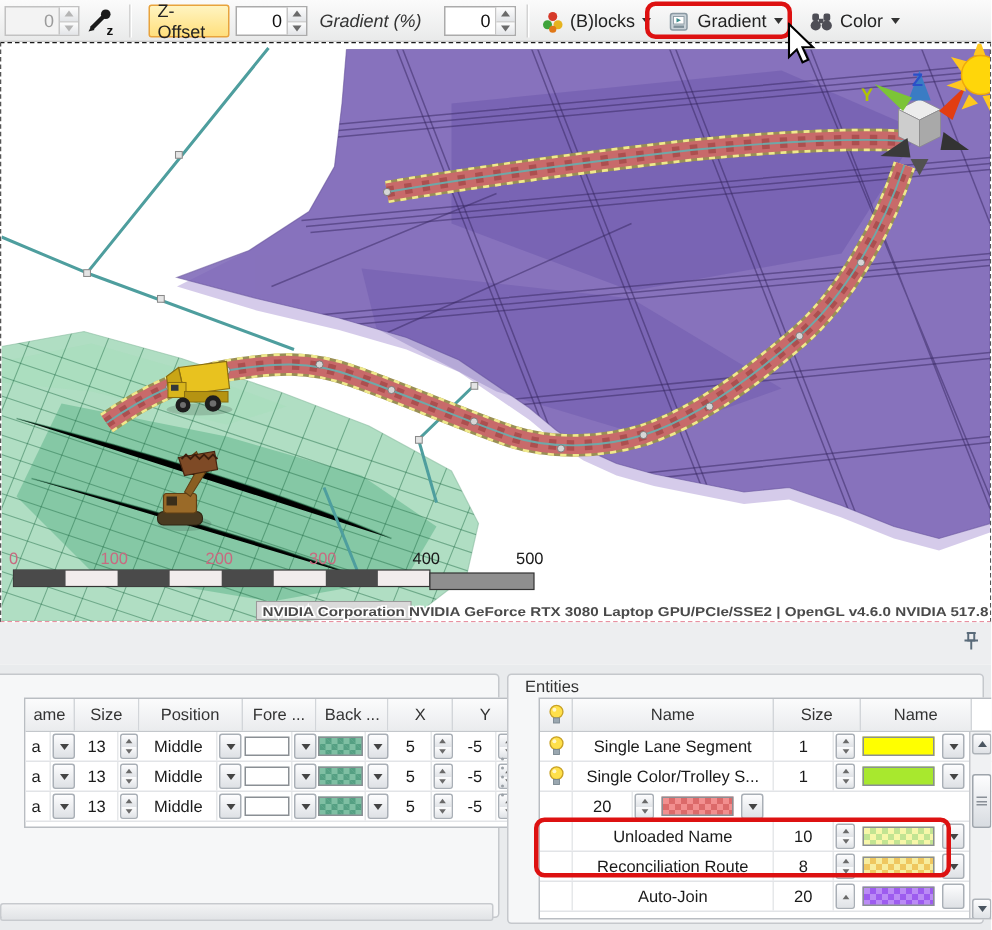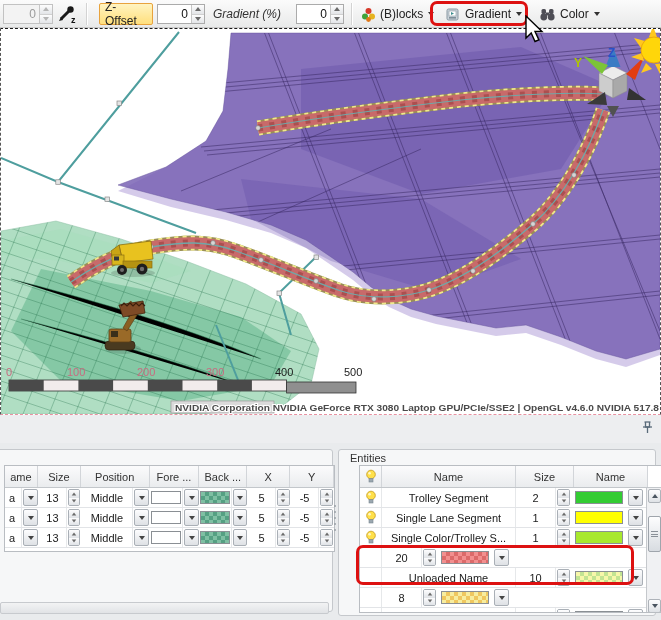--- a/index.html
+++ b/index.html
@@ -335,21 +335,21 @@
           <path d="M4.5,2 v5 h4 v-5"></path>
           <path d="M2,7 h9"></path>
           <path d="M6.5,7 v6"></path>
       </g>
     </svg>
   </div>
 
   <div class="panels">
 
     <div class="groupbox" style="left:-12px;top:6px;width:345px;height:163px;"></div>
-    <div class="grid" style="left:4px;top:22px;width:331px;height:87px;">
+    <div class="grid" style="left:16px;top:22px;width:331px;height:87px;">
       <div class="ghead">
         <div class="gc" style="width:33px">ame</div>
         <div class="gc" style="width:43px">Size</div>
         <div class="gc" style="width:69px">Position</div>
         <div class="gc" style="width:50px">Fore ...</div>
         <div class="gc" style="width:48px">Back ...</div>
         <div class="gc" style="width:43px">X</div>
         <div class="gc" style="width:44px">Y</div>
       </div>
       <div class="grow">
@@ -527,70 +527,45 @@
       </div>
 
       <div class="grow">
         <div class="bulbcell">
             <svg width="12" height="15">
               <circle cx="6" cy="5.5" r="4.3" fill="#FFE04A" stroke="#C9A227" stroke-width="0.9"></circle>
               <circle cx="4.6" cy="4.2" r="1.3" fill="#FFF6C9"></circle>
               <rect x="4" y="9.6" width="4" height="3.4" fill="#9AA7B0" stroke="#7A8790" stroke-width="0.6"></rect>
             </svg>
           </div>
-        <div class="gc" style="width:134px">Trolley Segment</div>
-        <div class="gc" style="width:40px">2</div>
+        <div class="gc" style="width:134px">Single Lane Segment</div>
+        <div class="gc" style="width:40px">1</div>
           <div class="spin2">
             <span>
               <i class="tri-up"></i>
             </span>
             <span>
               <i class="tri-dn"></i>
             </span>
           </div>
         <div class="gc" style="width:56px;border-right:none">
-            <span class="swatch pat" style="width: 48px; --c1: #33CC33; --c2: #33CC33;"></span>
+            <span class="swatch pat" style="width: 48px; --c1: #FFFF00; --c2: #FFFF00;"></span>
           </div>
         <div class="ddbtn">
             <i class="tri-dn"></i>
           </div>
       </div>
       <div class="grow">
         <div class="bulbcell">
             <svg width="12" height="15">
               <circle cx="6" cy="5.5" r="4.3" fill="#FFE04A" stroke="#C9A227" stroke-width="0.9"></circle>
               <circle cx="4.6" cy="4.2" r="1.3" fill="#FFF6C9"></circle>
               <rect x="4" y="9.6" width="4" height="3.4" fill="#9AA7B0" stroke="#7A8790" stroke-width="0.6"></rect>
             </svg>
           </div>
-        <div class="gc" style="width:134px">Single Lane Segment</div>
-        <div class="gc" style="width:40px">1</div>
-          <div class="spin2">
-            <span>
-              <i class="tri-up"></i>
-            </span>
-            <span>
-              <i class="tri-dn"></i>
-            </span>
-          </div>
-        <div class="gc" style="width:56px;border-right:none">
-            <span class="swatch pat" style="width: 48px; --c1: #FFFF00; --c2: #FFFF00;"></span>
-          </div>
-        <div class="ddbtn">
-            <i class="tri-dn"></i>
-          </div>
-      </div>
-      <div class="grow">
-        <div class="bulbcell">
-            <svg width="12" height="15">
-              <circle cx="6" cy="5.5" r="4.3" fill="#FFE04A" stroke="#C9A227" stroke-width="0.9"></circle>
-              <circle cx="4.6" cy="4.2" r="1.3" fill="#FFF6C9"></circle>
-              <rect x="4" y="9.6" width="4" height="3.4" fill="#9AA7B0" stroke="#7A8790" stroke-width="0.6"></rect>
-            </svg>
-          </div>
         <div class="gc" style="width:134px">Single Color/Trolley S...</div>
         <div class="gc" style="width:40px">1</div>
           <div class="spin2">
             <span>
               <i class="tri-up"></i>
             </span>
             <span>
               <i class="tri-dn"></i>
             </span>
           </div>
@@ -633,20 +608,21 @@
           </div>
         <div class="gc" style="width:56px;border-right:none">
             <span class="swatch pat" style="width: 48px; --c1: #F7F7A9; --c2: #C2E492;"></span>
           </div>
         <div class="ddbtn">
             <i class="tri-dn"></i>
           </div>
       </div>
       <div class="grow">
         <div class="bulbcell"></div>
+        <div class="gc" style="width:134px">Reconciliation Route</div>
         <div class="gc" style="width:40px">8</div>
           <div class="spin2">
             <span>
               <i class="tri-up"></i>
             </span>
             <span>
               <i class="tri-dn"></i>
             </span>
           </div>
         <div class="gc" style="width:56px;border-right:none">

